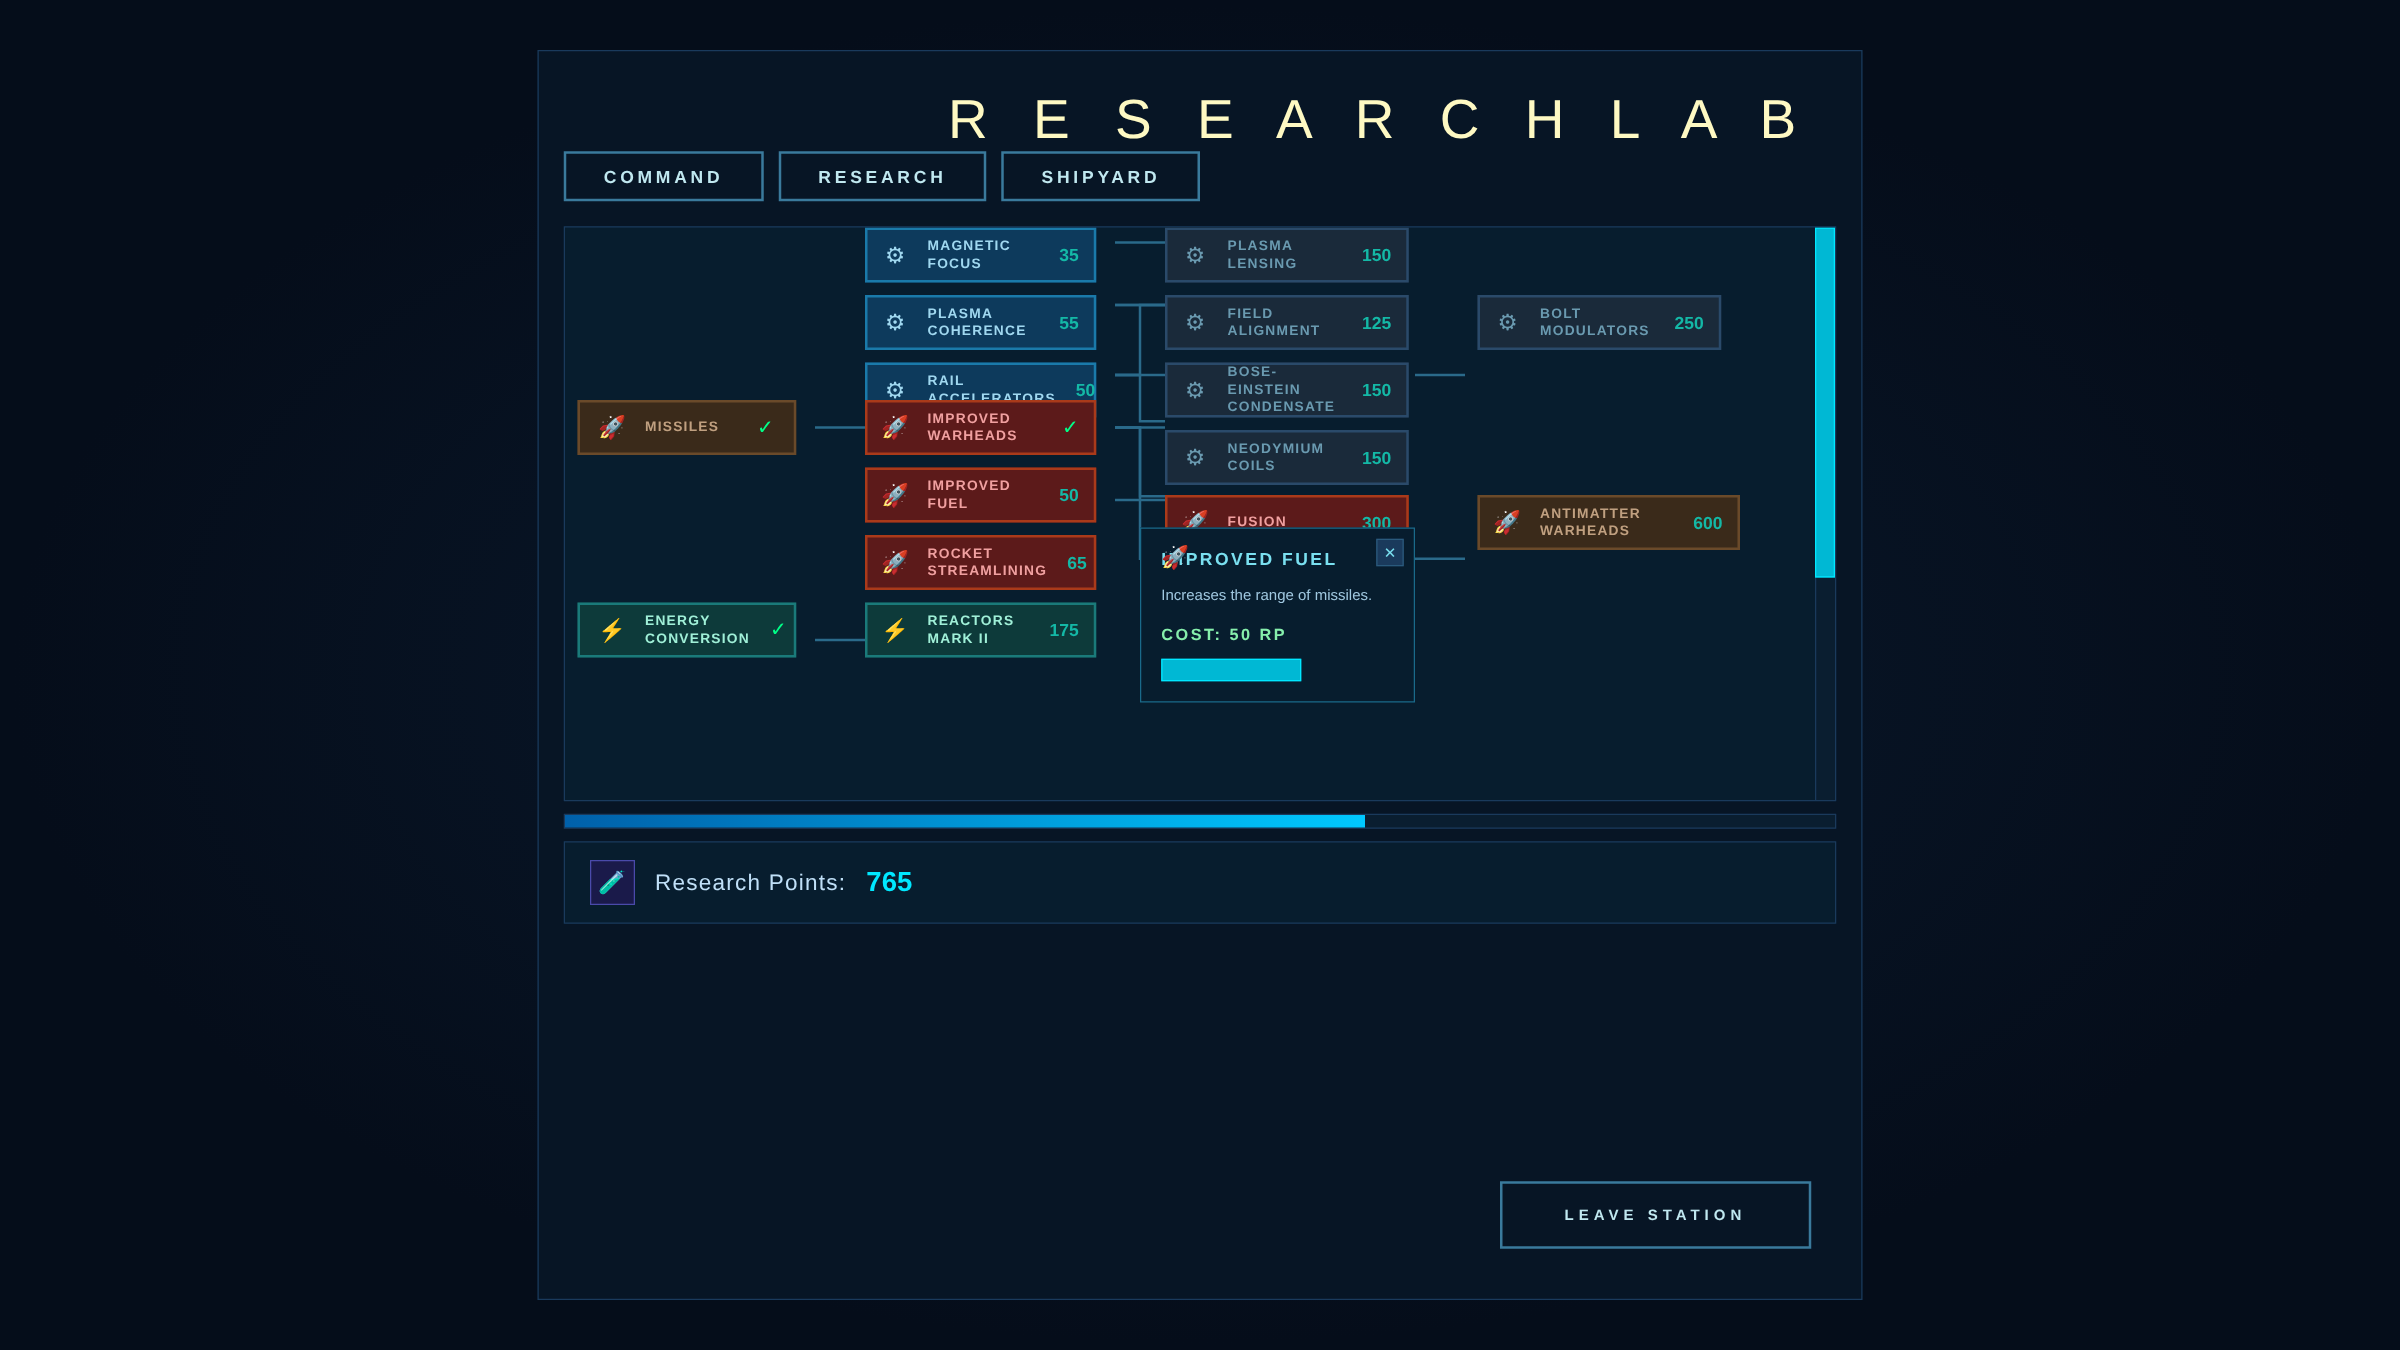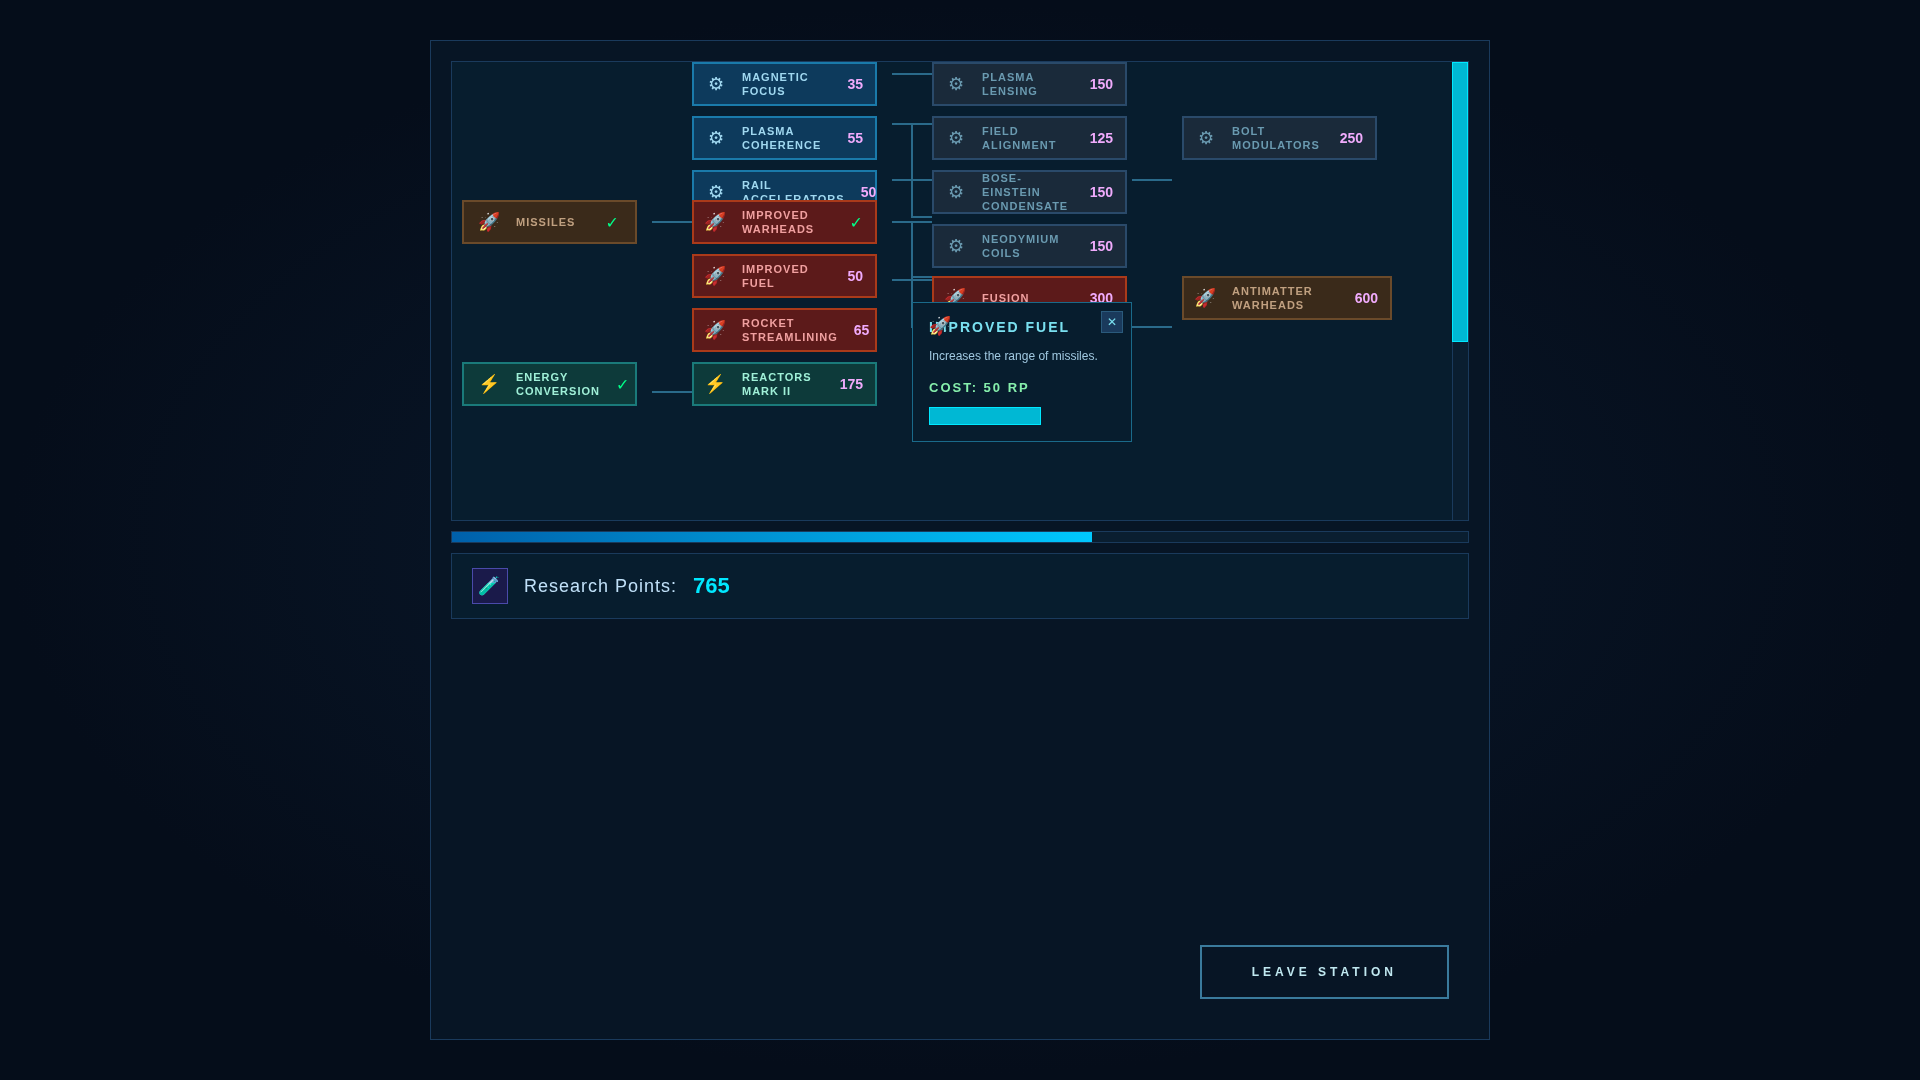--- a/index.html
+++ b/index.html
@@ -134,21 +134,21 @@
       letter-spacing: 1px;
       font-weight: bold;
       text-transform: uppercase;
       flex: 1;
       line-height: 1.3;
     }
     .node-cost {
       font-size: 14px;
       font-weight: bold;
       padding: 0 8px;
-      color: #f0abfc;
+      color: #14b8a6;
     }
     .node-check {
       font-size: 16px;
       padding: 0 8px;
       color: #00ff88;
     }
     
     .progress-bar-container {
       height: 12px;
       background: #0a1e30;
@@ -283,20 +283,25 @@
     }
   </style>
 </head>
 <body>
 
 <div class="outer-bg">
   <div class="main-panel">
 
     <h1 class="title">R E S E A R C H   L A B</h1>
 
+    <div class="tabs" style="margin-top:60px;">
+      <button class="tab-btn">COMMAND</button>
+      <button class="tab-btn">RESEARCH</button>
+      <button class="tab-btn">SHIPYARD</button>
+    </div>
 
     <div class="research-area">
       <div class="research-inner">
 
         <svg class="connectors">
 
           <line x1="200" y1="160" x2="240" y2="160"></line>
 
           <line x1="200" y1="330" x2="240" y2="330"></line>
 

